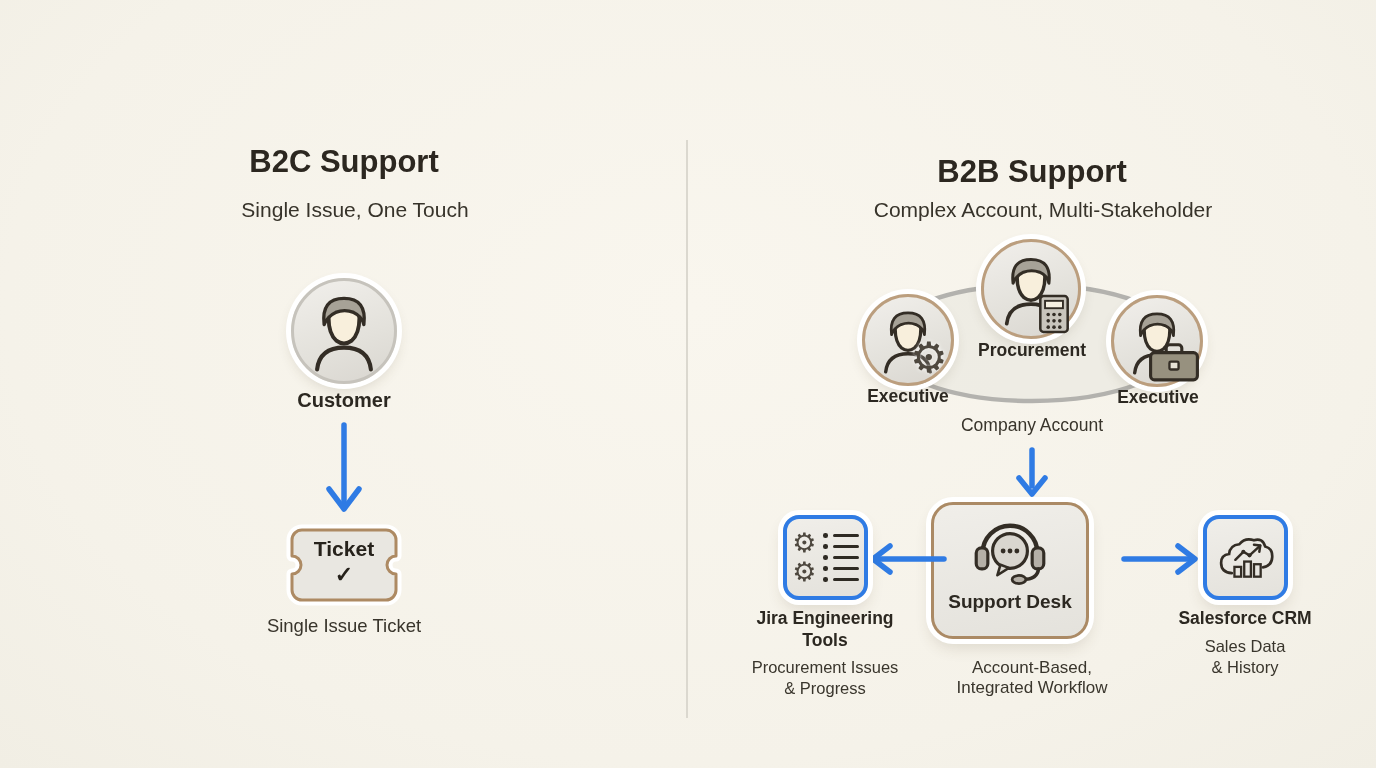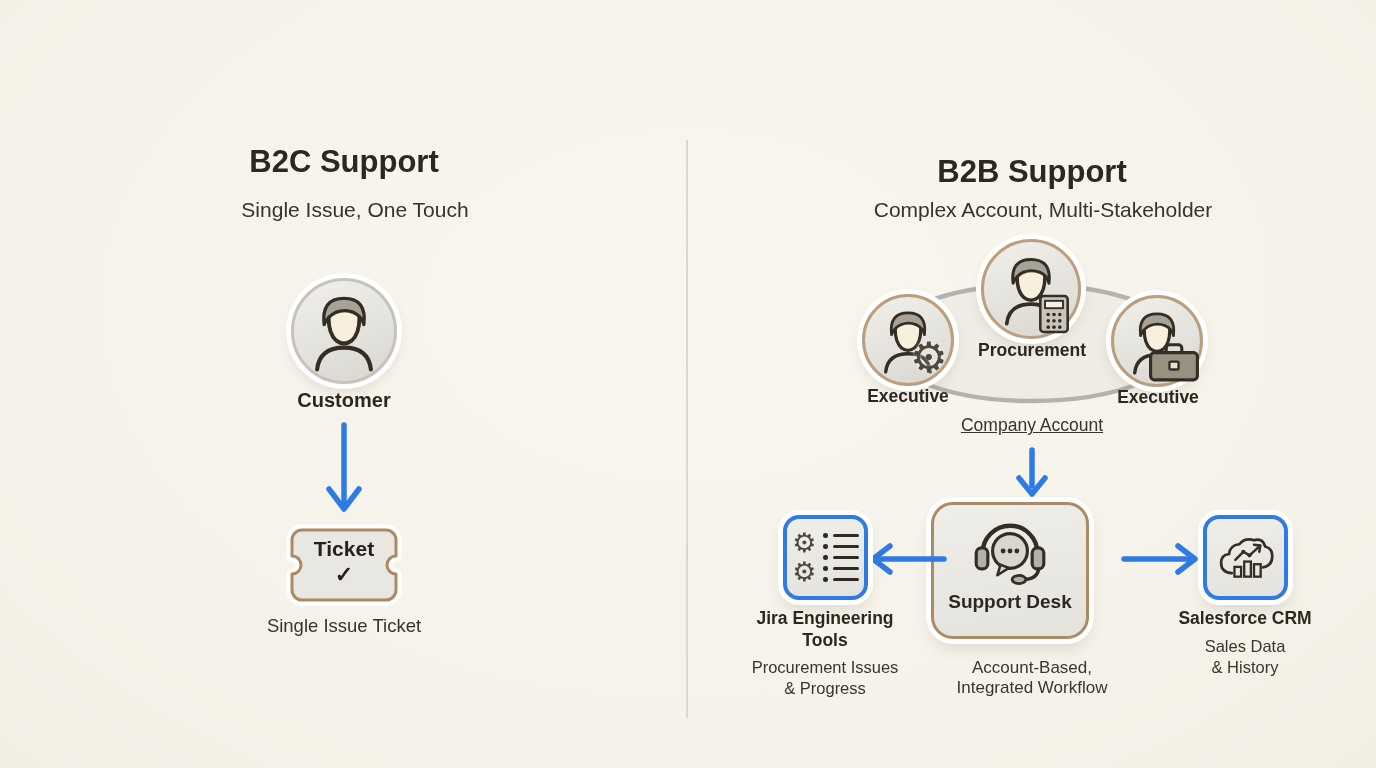--- a/index.html
+++ b/index.html
@@ -133,21 +133,21 @@
   </div>
   <svg class="abs" style="left:1148px; top:342px;" width="52" height="42" viewBox="0 0 40 32">
     <rect x="14" y="2" width="12" height="8" rx="2.5" fill="none" stroke="#332d25" stroke-width="2.4"></rect>
     <rect x="2" y="8" width="36" height="21" rx="3" fill="#97917f" stroke="#332d25" stroke-width="2.4"></rect>
     <rect x="16.5" y="15" width="7" height="6" rx="1" fill="#e6e1d5" stroke="#332d25" stroke-width="1.8"></rect>
   </svg>
 
   <div class="abs ctr lbl" style="left:908px;  top:386px;">Executive</div>
   <div class="abs ctr lbl" style="left:1032px; top:340px;">Procurement</div>
   <div class="abs ctr lbl" style="left:1158px; top:387px;">Executive</div>
-  <div class="abs ctr cap" style="left:1032px; top:415px;text-decoration:underline;">Company Account</div>
+  <div class="abs ctr cap" style="left:1032px; top:415px;">Company Account</div>
 
   <svg class="abs" style="left:1014px; top:446px;" width="36" height="54">
     <line x1="18" y1="4" x2="18" y2="40" stroke="#2f7be4" stroke-width="5.5" stroke-linecap="round"></line>
     <polyline points="5,32 18,48 31,32" fill="none" stroke="#2f7be4" stroke-width="5.5" stroke-linecap="round" stroke-linejoin="round"></polyline>
   </svg>
 
   <div class="abs node-box tan-border" style="left:931px; top:502px; width:158px; height:137px; flex-direction:column; justify-content:flex-start;">
     <svg style="margin-top:8px;" width="86" height="76" viewBox="0 0 80 72">
       <path d="M14 38 A26 26 0 0 1 66 38" fill="none" stroke="#332d25" stroke-width="4.2"></path>
       <rect x="8" y="33" width="11" height="20" rx="5" fill="#b5b0a7" stroke="#332d25" stroke-width="3"></rect>

